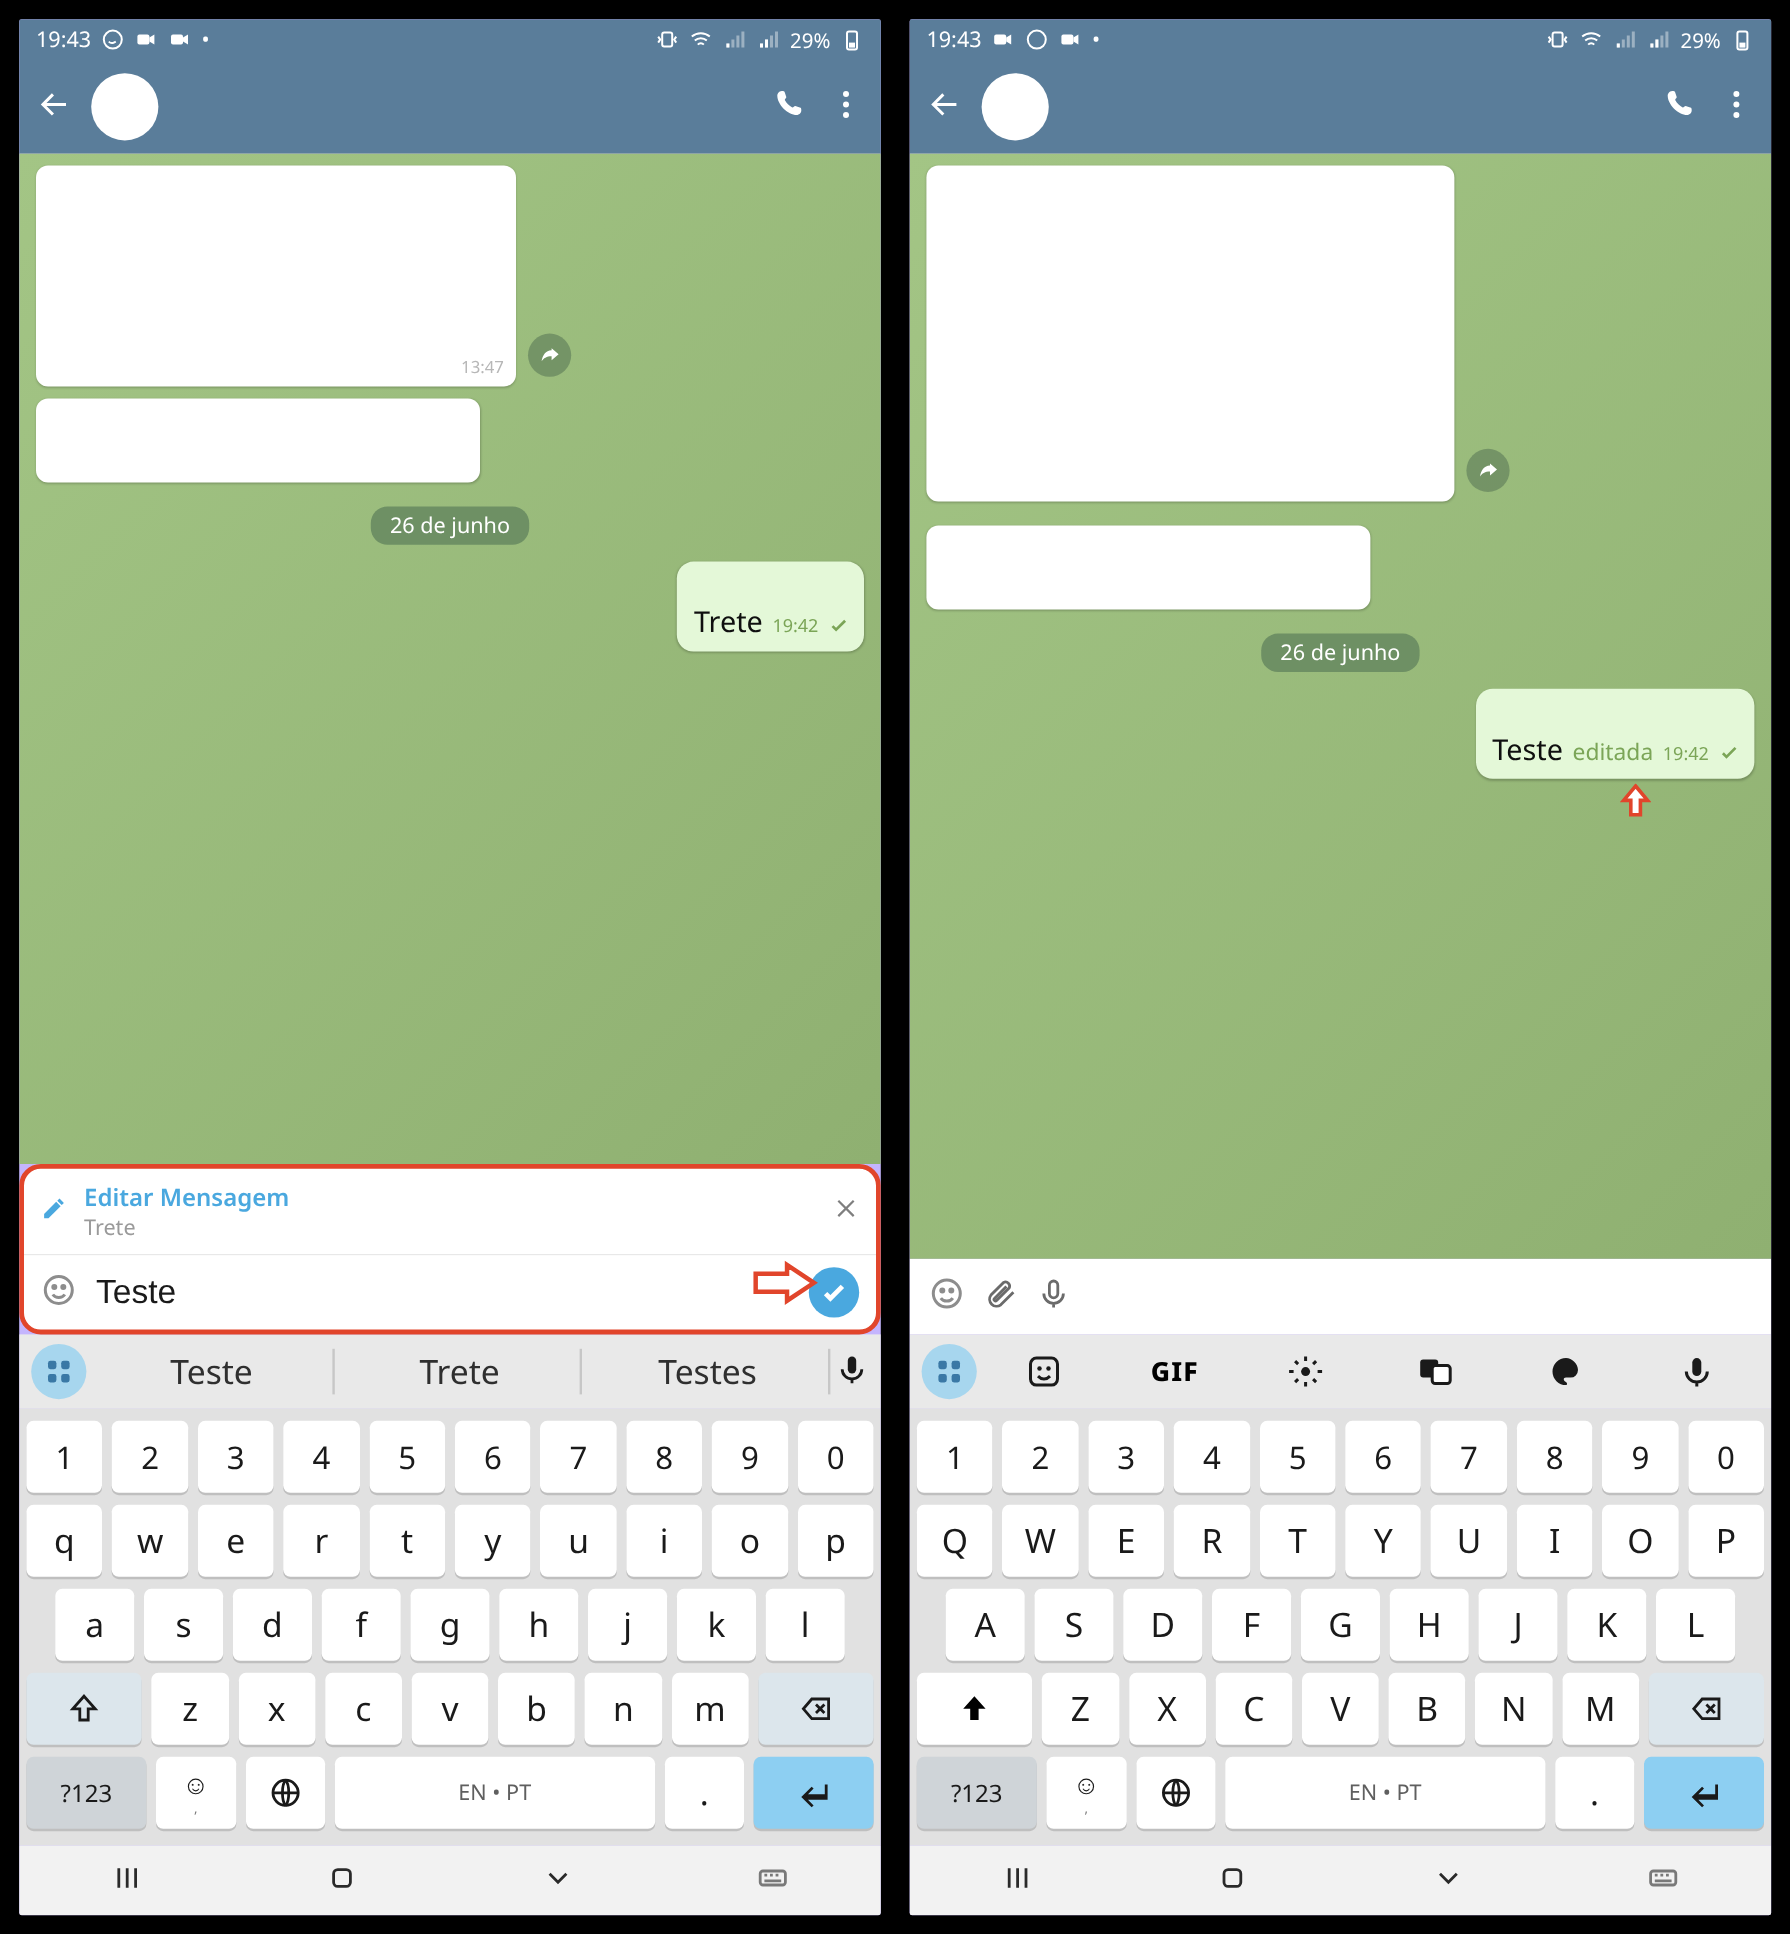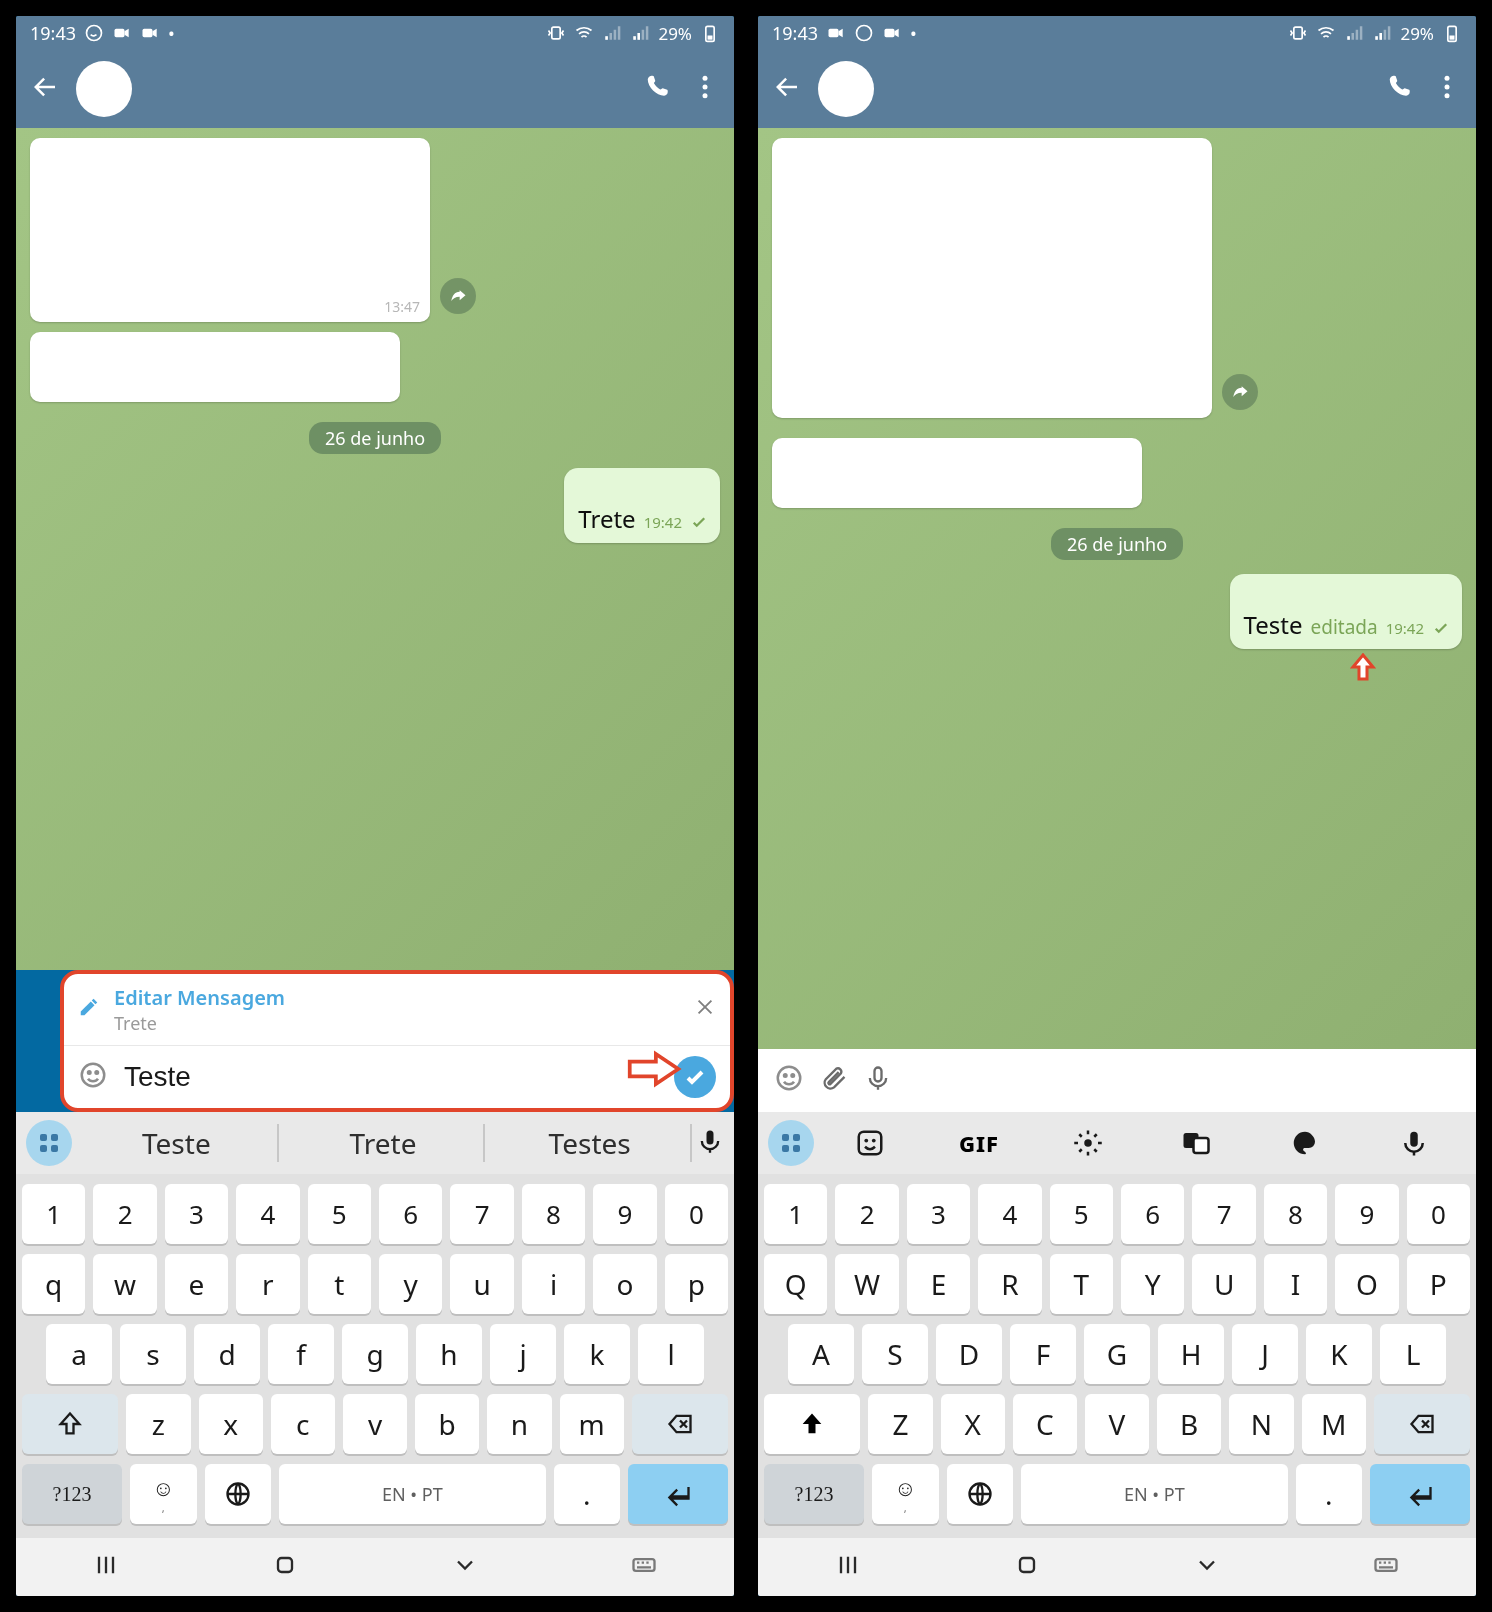--- a/index.html
+++ b/index.html
@@ -12,21 +12,21 @@
     --date-chip:#6e9064;
     --kb-bg:#e1e1e1;
     --kb-key:#ffffff;
     --kb-shadow:#bfbfbf;
     --suggest:#e9e9e9;
     --bar:#f2f2f2;
   }
   html,body{margin:0;padding:0;font-family:system-ui,-apple-system,Segoe UI,Roboto,sans-serif;}
   body{background:#000000;display:flex;align-items:center;justify-content:center;}
   .stage{width:1492px;height:1612px;display:flex;gap:20px;padding:14px;box-sizing:border-box;}
-  .phone{flex:1;background:#0369a1;border-radius:4px;position:relative;display:flex;flex-direction:column;overflow:hidden;border:2px solid #000000;}
+  .phone{flex:1;background:#c4b5fd;border-radius:4px;position:relative;display:flex;flex-direction:column;overflow:hidden;border:2px solid #000000;}
   
   .status{height:34px;background:var(--header);color:#fff;display:flex;align-items:center;padding:0 14px;font-size:18px;justify-content:space-between;}
   .status .l, .status .r{display:flex;align-items:center;gap:8px;}
   .sic{display:inline-flex;align-items:center;justify-content:center;}
   .sic svg{width:20px;height:20px;fill:#fff;}
   .batt{font-size:17px;}
   
   .header{height:78px;background:var(--header);display:flex;align-items:center;padding:0 14px;color:#fff;gap:16px;}
   .back svg, .hicon svg{width:30px;height:30px;fill:#fff;}
   .avatar{width:56px;height:56px;border-radius:50%;background:#fff;}
@@ -40,21 +40,21 @@
   .fwd svg{width:20px;height:20px;fill:#fff;}
   .ts{position:absolute;right:10px;bottom:6px;font-size:14px;color:#b7b7b7;}
   .date-chip{align-self:center;background:var(--date-chip);color:#fff;font-size:18px;padding:4px 16px;border-radius:14px;margin:10px 0 14px;}
   .out-row{display:flex;justify-content:flex-end;}
   .bubble-out{background:var(--bubble-out);border-radius:14px;padding:8px 12px 8px 14px;display:inline-flex;align-items:baseline;gap:8px;box-shadow:0 1px 2px rgba(0,0,0,.2);position:relative;}
   .bubble-out .msg{font-size:24px;color:#0f0f0f;}
   .bubble-out .t{font-size:15px;color:#7ba557;margin-top:36px;}
   .bubble-out .edited{font-size:19px;color:#7ba557;}
   .bubble-out .check svg{width:18px;height:18px;fill:#7ba557;position:relative;top:3px;}
   
-  .edit-wrap{border:4px solid #e1452b;border-radius:18px;position:relative;background:#fff;margin-left:44px;}
+  .edit-wrap{border:4px solid #e1452b;border-radius:18px;position:relative;background:#fff;}
   .edit-head{display:flex;align-items:center;padding:10px 14px;border-bottom:1px solid #e8e8e8;}
   .edit-head .pen svg{width:22px;height:22px;fill:var(--blue);}
   .edit-head .titles{margin-left:14px;flex:1;}
   .edit-head .title{color:var(--blue);font-size:20px;font-weight:600;}
   .edit-head .sub{color:#9a9a9a;font-size:18px;}
   .edit-head .x svg{width:22px;height:22px;fill:#7f7f7f;stroke:#7f7f7f;stroke-width:2px;}
   .compose{display:flex;align-items:center;padding:10px 14px;gap:14px;}
   .emoji svg{width:30px;height:30px;fill:none;stroke:#8d8d8d;stroke-width:2px;}
   .compose input{flex:1;border:none;font-size:28px;outline:none;color:#1a1a1a;}
   .compose input::placeholder{color:#9aa0a5;}
@@ -77,21 +77,21 @@
   .sugw:last-of-type{border-right:none;}
   .micbtn svg{width:28px;height:28px;fill:#1a1a1a;}
   .toolicon{flex:1;display:flex;align-items:center;justify-content:center;}
   .toolicon svg{width:30px;height:30px;fill:#1a1a1a;}
   .toolicon.gif{font-weight:800;font-size:22px;letter-spacing:1px;}
   
   .kb{background:var(--kb-bg);padding:10px 6px 4px;}
   .krow{display:flex;gap:8px;margin-bottom:10px;justify-content:center;}
   .key{background:var(--kb-key);border-radius:6px;box-shadow:0 2px 0 var(--kb-shadow);height:60px;display:flex;align-items:center;justify-content:center;font-size:28px;color:#1a1a1a;flex:1;min-width:0;}
   .key.num{font-size:26px;}
-  .key.wide{flex:1.5;font-family:Liberation Serif, serif;}
+  .key.wide{flex:1.5;}
   .key.space{flex:4;}
   .key.fn{background:#dce6ec;}
   .key.sym{background:#cfd4d8;}
   .key.enter{background:#8dcff2;}
   .key.shift svg,.key.bksp svg,.key.globe svg,.key.enter svg{width:28px;height:28px;fill:#1a1a1a;}
   .key.shift.filled svg{fill:#000;}
   .key .sub{font-size:11px;color:#7a7a7a;position:relative;top:-2px;}
   .key.emoji-key{flex-direction:column;font-size:22px;}
   
   .nav{height:58px;background:var(--bar);display:flex;align-items:center;justify-content:space-around;}

